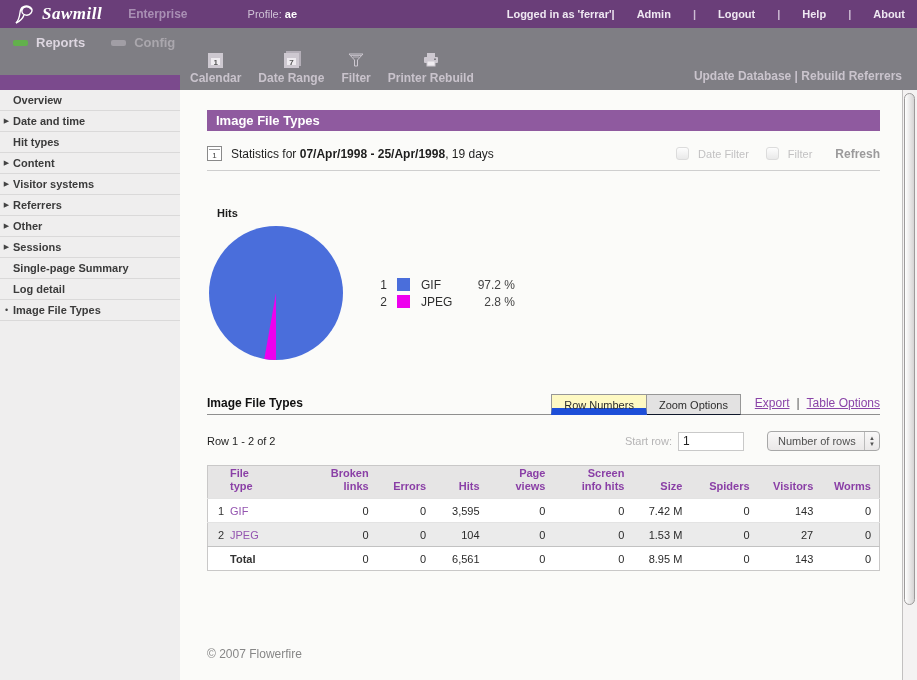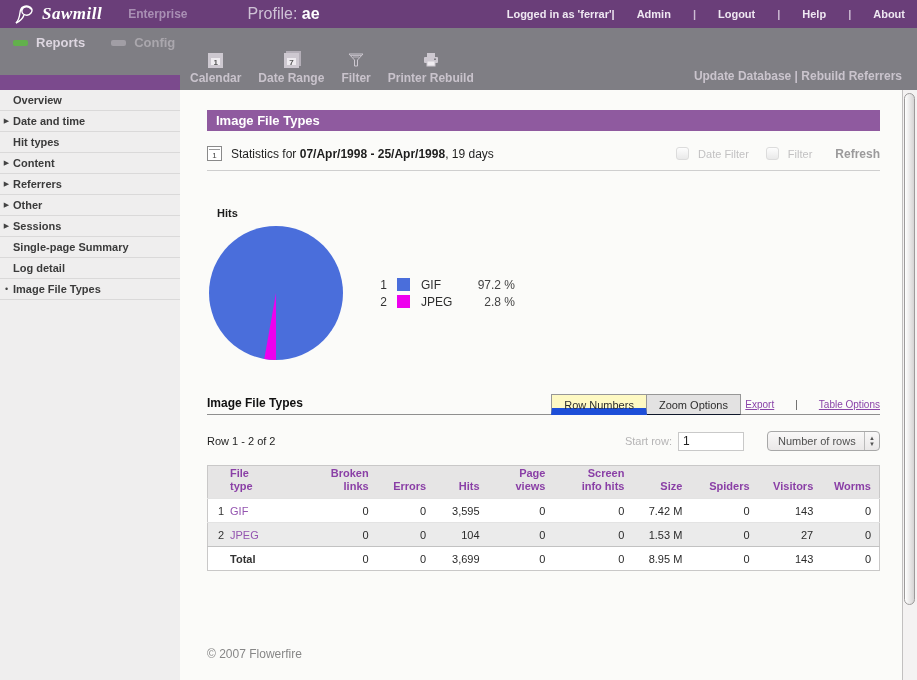--- a/index.html
+++ b/index.html
@@ -5,21 +5,21 @@
   * { box-sizing: border-box; margin: 0; padding: 0; }
   html,body { width: 917px; height: 680px; overflow: hidden; }
   body { font-family: "Liberation Sans", "DejaVu Sans", sans-serif; background:#fbfbf9; }
 
   
   .topbar { height:28px; background:#6a3e79; display:flex; align-items:center; padding:0 12px; }
   .logo-wrap { display:flex; align-items:center; }
   .logo-swirl { margin-right:4px; }
   .logo-text { color:#fff; font-size:17px; font-style:italic; font-weight:bold; font-family:"Liberation Serif","DejaVu Serif",serif; letter-spacing:.5px; }
   .edition { color:#a98fb4; font-weight:bold; font-size:12px; margin-left:26px; }
-  .profile { margin-left:60px; font-size:16px; color:#cfc2d6; }
+  .profile { margin-left:60px; font-size:11px; color:#cfc2d6; }
   .profile b { color:#fff; }
   .top-right { margin-left:auto; font-size:11px; font-weight:bold; color:#efe8f2; display:flex; align-items:center; gap:22px; }
   .top-right a { color:#efe8f2; text-decoration:none; cursor:pointer; }
   .top-sep { color:#cdbdd4; }
 
   
   .band { height:62px; background:#7f7e84; position:relative; }
   .band-tabs { position:absolute; top:7px; left:13px; display:flex; align-items:center; gap:26px; }
   .band-tab { display:flex; align-items:center; gap:8px; font-weight:bold; font-size:13px; cursor:pointer; }
   .dash { width:15px; height:6px; border-radius:2px; }
@@ -77,21 +77,21 @@
   .lg-label { margin-left:11px; width:46px; color:#2e2e2e; }
   .lg-pct { width:48px; text-align:right; color:#444; }
 
   
   .tsec-bar { margin-top:32px; position:relative; border-bottom:1px solid #8f8f8f; height:21px; }
   .tsec-title { font-size:12px; font-weight:bold; color:#111; line-height:18px; }
   .tsec-tabs { position:absolute; right:139px; bottom:-1px; display:flex; }
   .tab { height:21px; line-height:20px; padding:0 12px; font-size:11px; color:#2e2e2e; border:1px solid #979797; cursor:pointer; }
   .tab.active { background:#fef9c3; border-bottom:7px solid #1d4ed8; }
   .tab.inactive { background:#e3e2e2; border-left:none; border-bottom:1px solid #0f172a; }
-  .tsec-links { position:absolute; right:0; bottom:4px; font-size:10px; display:flex; gap:21px; align-items:center; }
+  .tsec-links { position:absolute; right:0; bottom:4px; font-size:12px; display:flex; gap:7px; align-items:center; }
   .plink { color:#8a44a8; text-decoration:underline; cursor:pointer; }
   .tsec-links .sep { color:#555; }
 
   
   .rowinfo-bar { margin-top:15px; display:flex; align-items:center; height:22px; }
   .rowinfo { font-size:11px; color:#1e1e1e; }
   .ri-right { margin-left:auto; display:flex; align-items:center; }
   .startrow-label { font-size:11px; color:#b5b4b5; margin-right:6px; }
   .startrow-input { width:66px; height:19px; border:1px solid #c9c9c9; font-size:12px; padding-left:4px; font-family:"Liberation Sans",sans-serif; color:#222; background:#fff; }
   .rows-dd { margin-left:23px; width:113px; height:20px; border:1px solid #a8a8a8; border-radius:4px; background:linear-gradient(#f9f8f8,#eae8e8); display:flex; align-items:center; cursor:pointer; overflow:hidden; }
@@ -220,20 +220,24 @@
       <span class="side-marker">▶</span>
       <span class="side-label">Date and time</span>
     </div>
     <div class="side-item">
       <span class="side-marker"></span>
       <span class="side-label">Hit types</span>
     </div>
     <div class="side-item">
       <span class="side-marker">▶</span>
       <span class="side-label">Content</span>
+    </div>
+    <div class="side-item">
+      <span class="side-marker">▶</span>
+      <span class="side-label">Visitor systems</span>
     </div>
     <div class="side-item">
       <span class="side-marker">▶</span>
       <span class="side-label">Referrers</span>
     </div>
     <div class="side-item">
       <span class="side-marker">▶</span>
       <span class="side-label">Other</span>
     </div>
     <div class="side-item">
@@ -394,21 +398,21 @@
           <td>27</td>
           <td>0</td>
         </tr>
       </tbody>
       <tfoot>
         <tr>
           <td class="cell-num"></td>
           <td class="cell-file">Total</td>
           <td>0</td>
           <td>0</td>
-          <td>3,699</td>
+          <td>6,561</td>
           <td>0</td>
           <td>0</td>
           <td>8.95 M</td>
           <td>0</td>
           <td>143</td>
           <td>0</td>
         </tr>
       </tfoot>
     </table>
 

